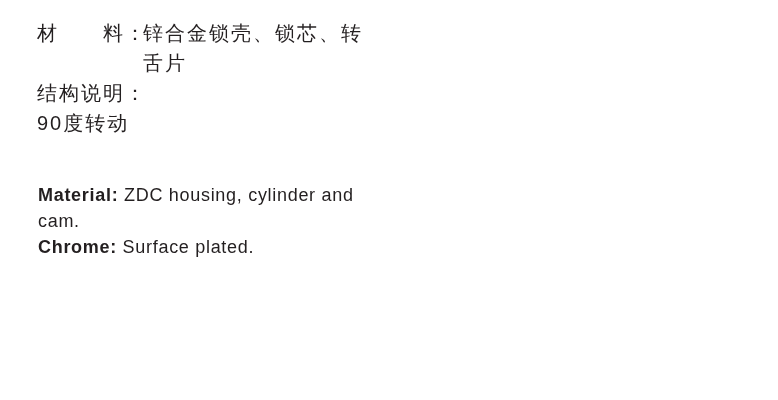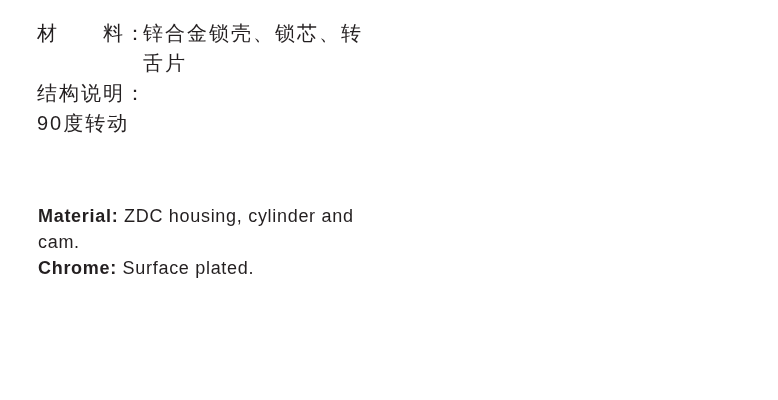--- a/index.html
+++ b/index.html
@@ -34,21 +34,21 @@
     font-weight: 400;
   }
   .cn-value {
     width: 234px;
     font-weight: 400;
     word-break: break-all;
   }
   .en-block {
     position: absolute;
     left: 38px;
-    top: 203px;
+    top: 182px;
     width: 326px;
     font-size: 18px;
     line-height: 26px;
     letter-spacing: 0.7px;
   }
   .en-row {
     margin: 0;
     font-weight: 400;
   }
   .en-label {

